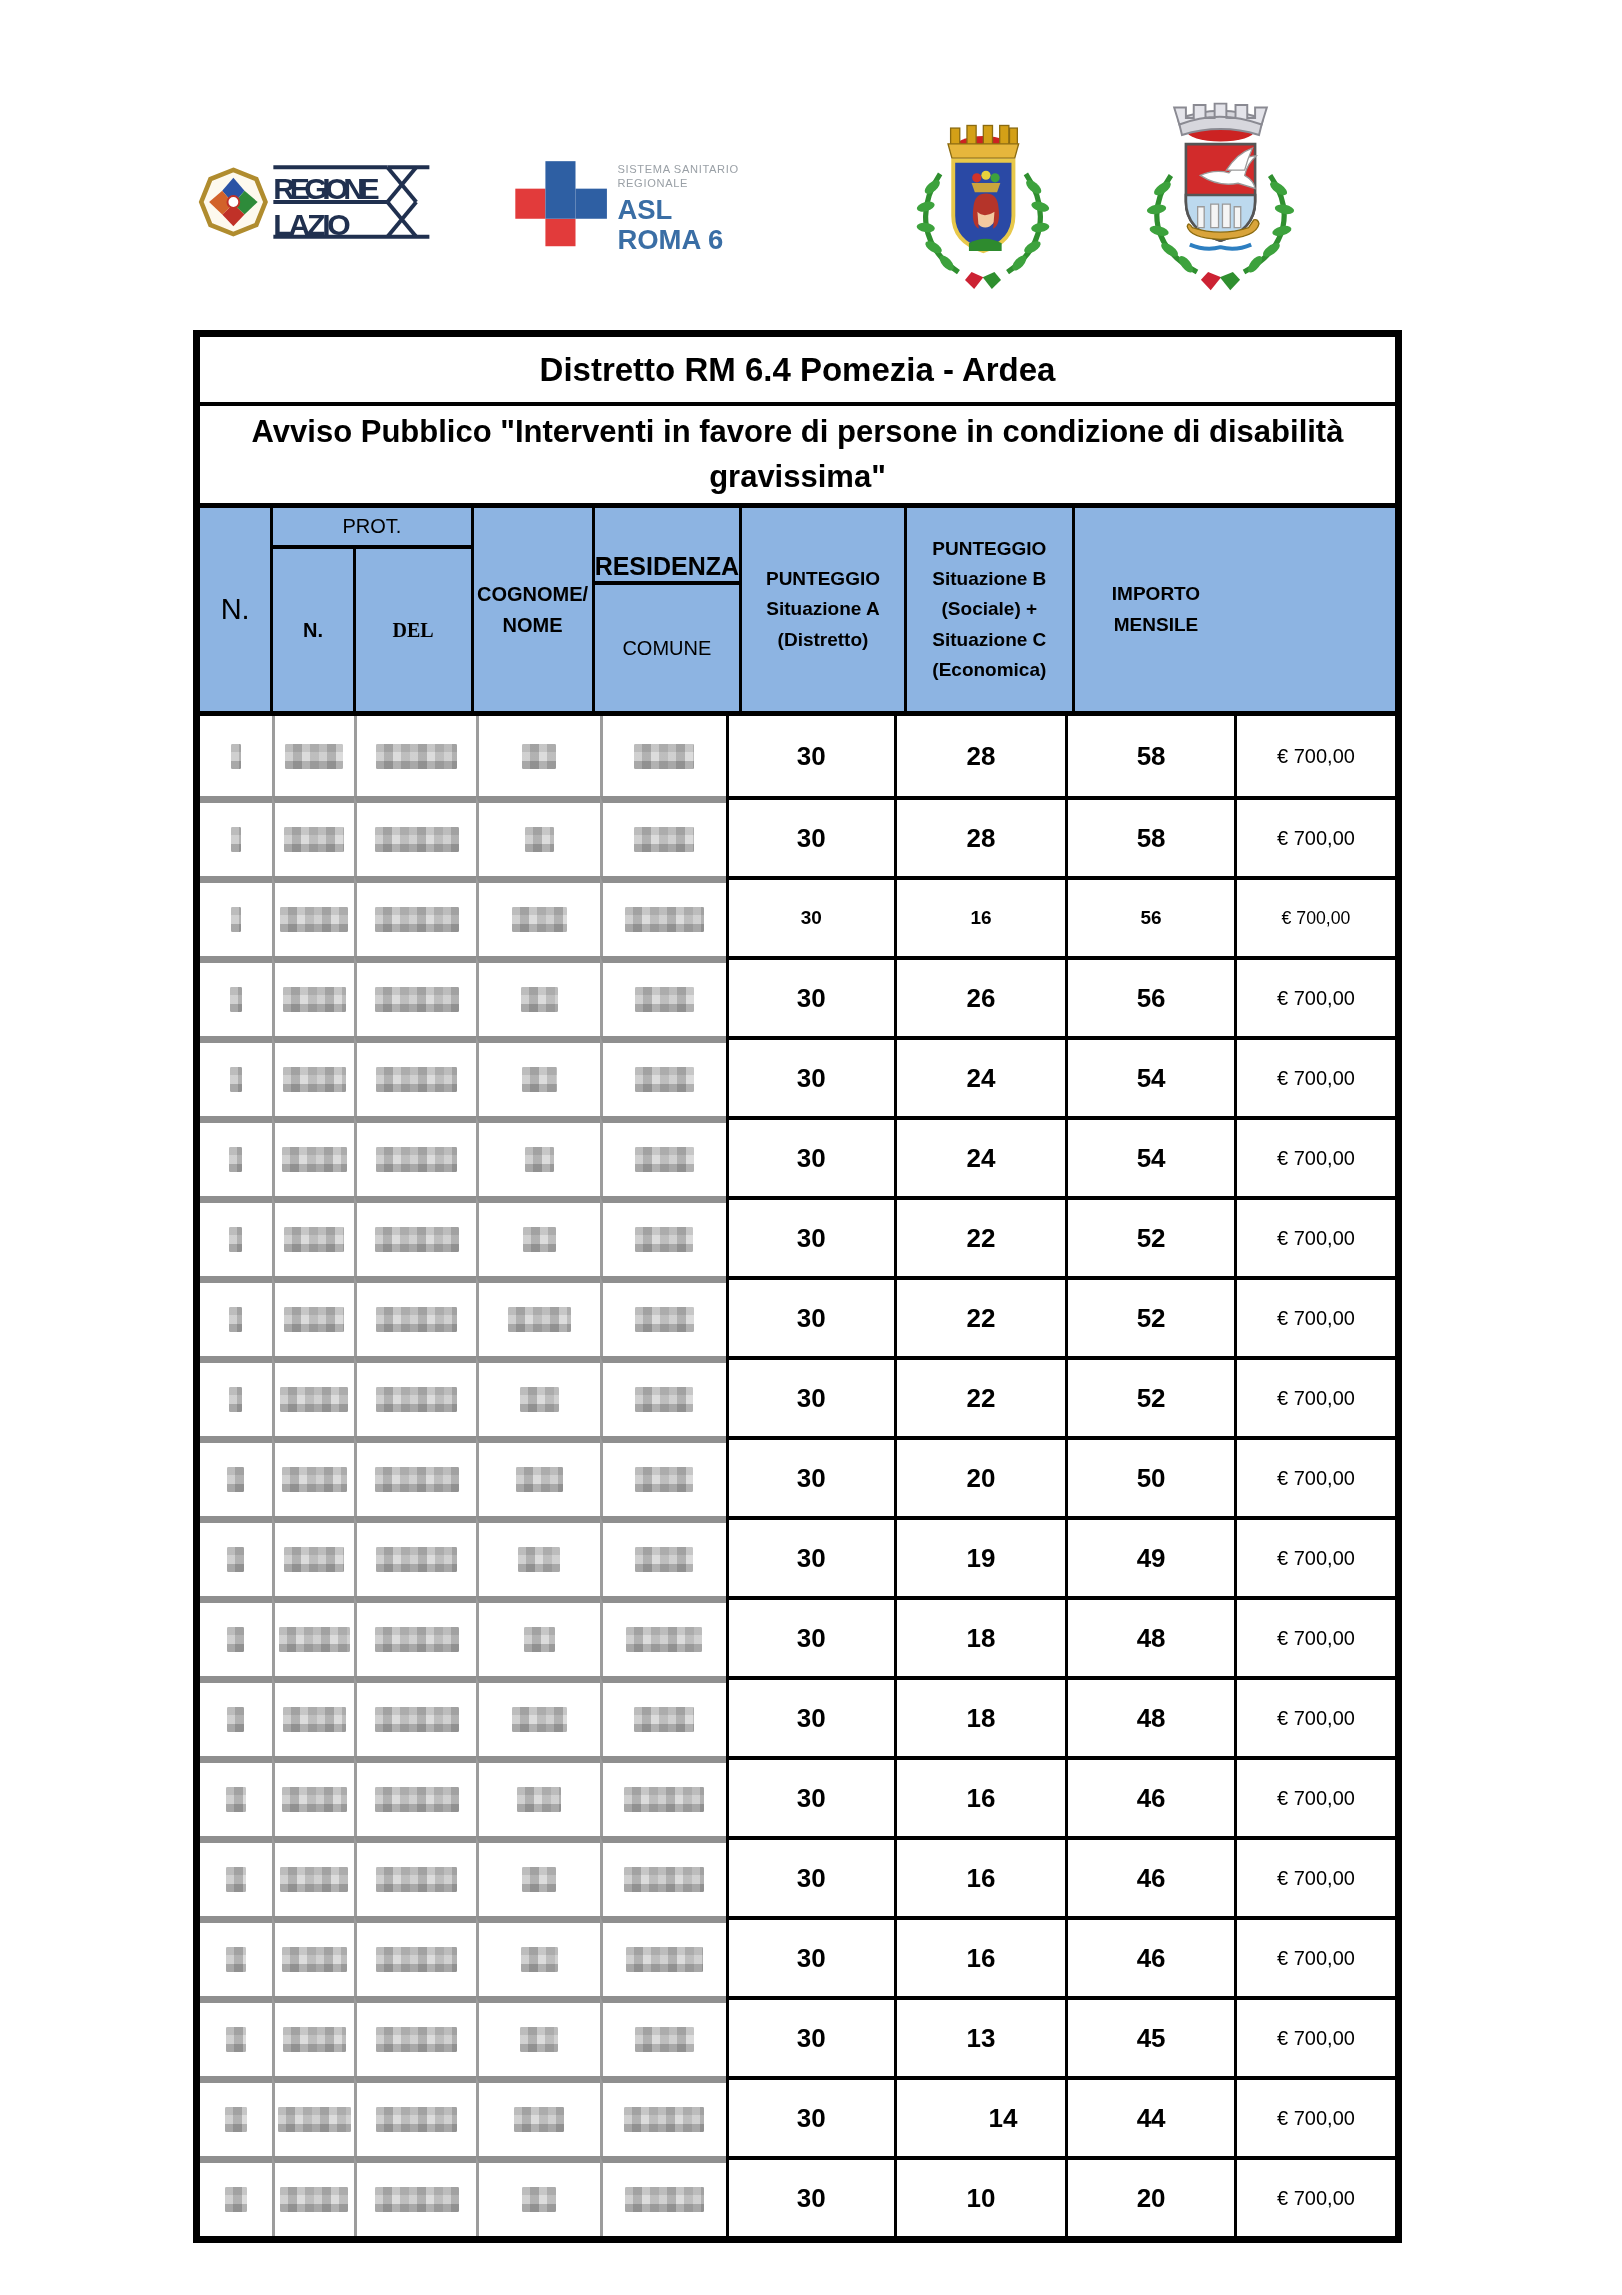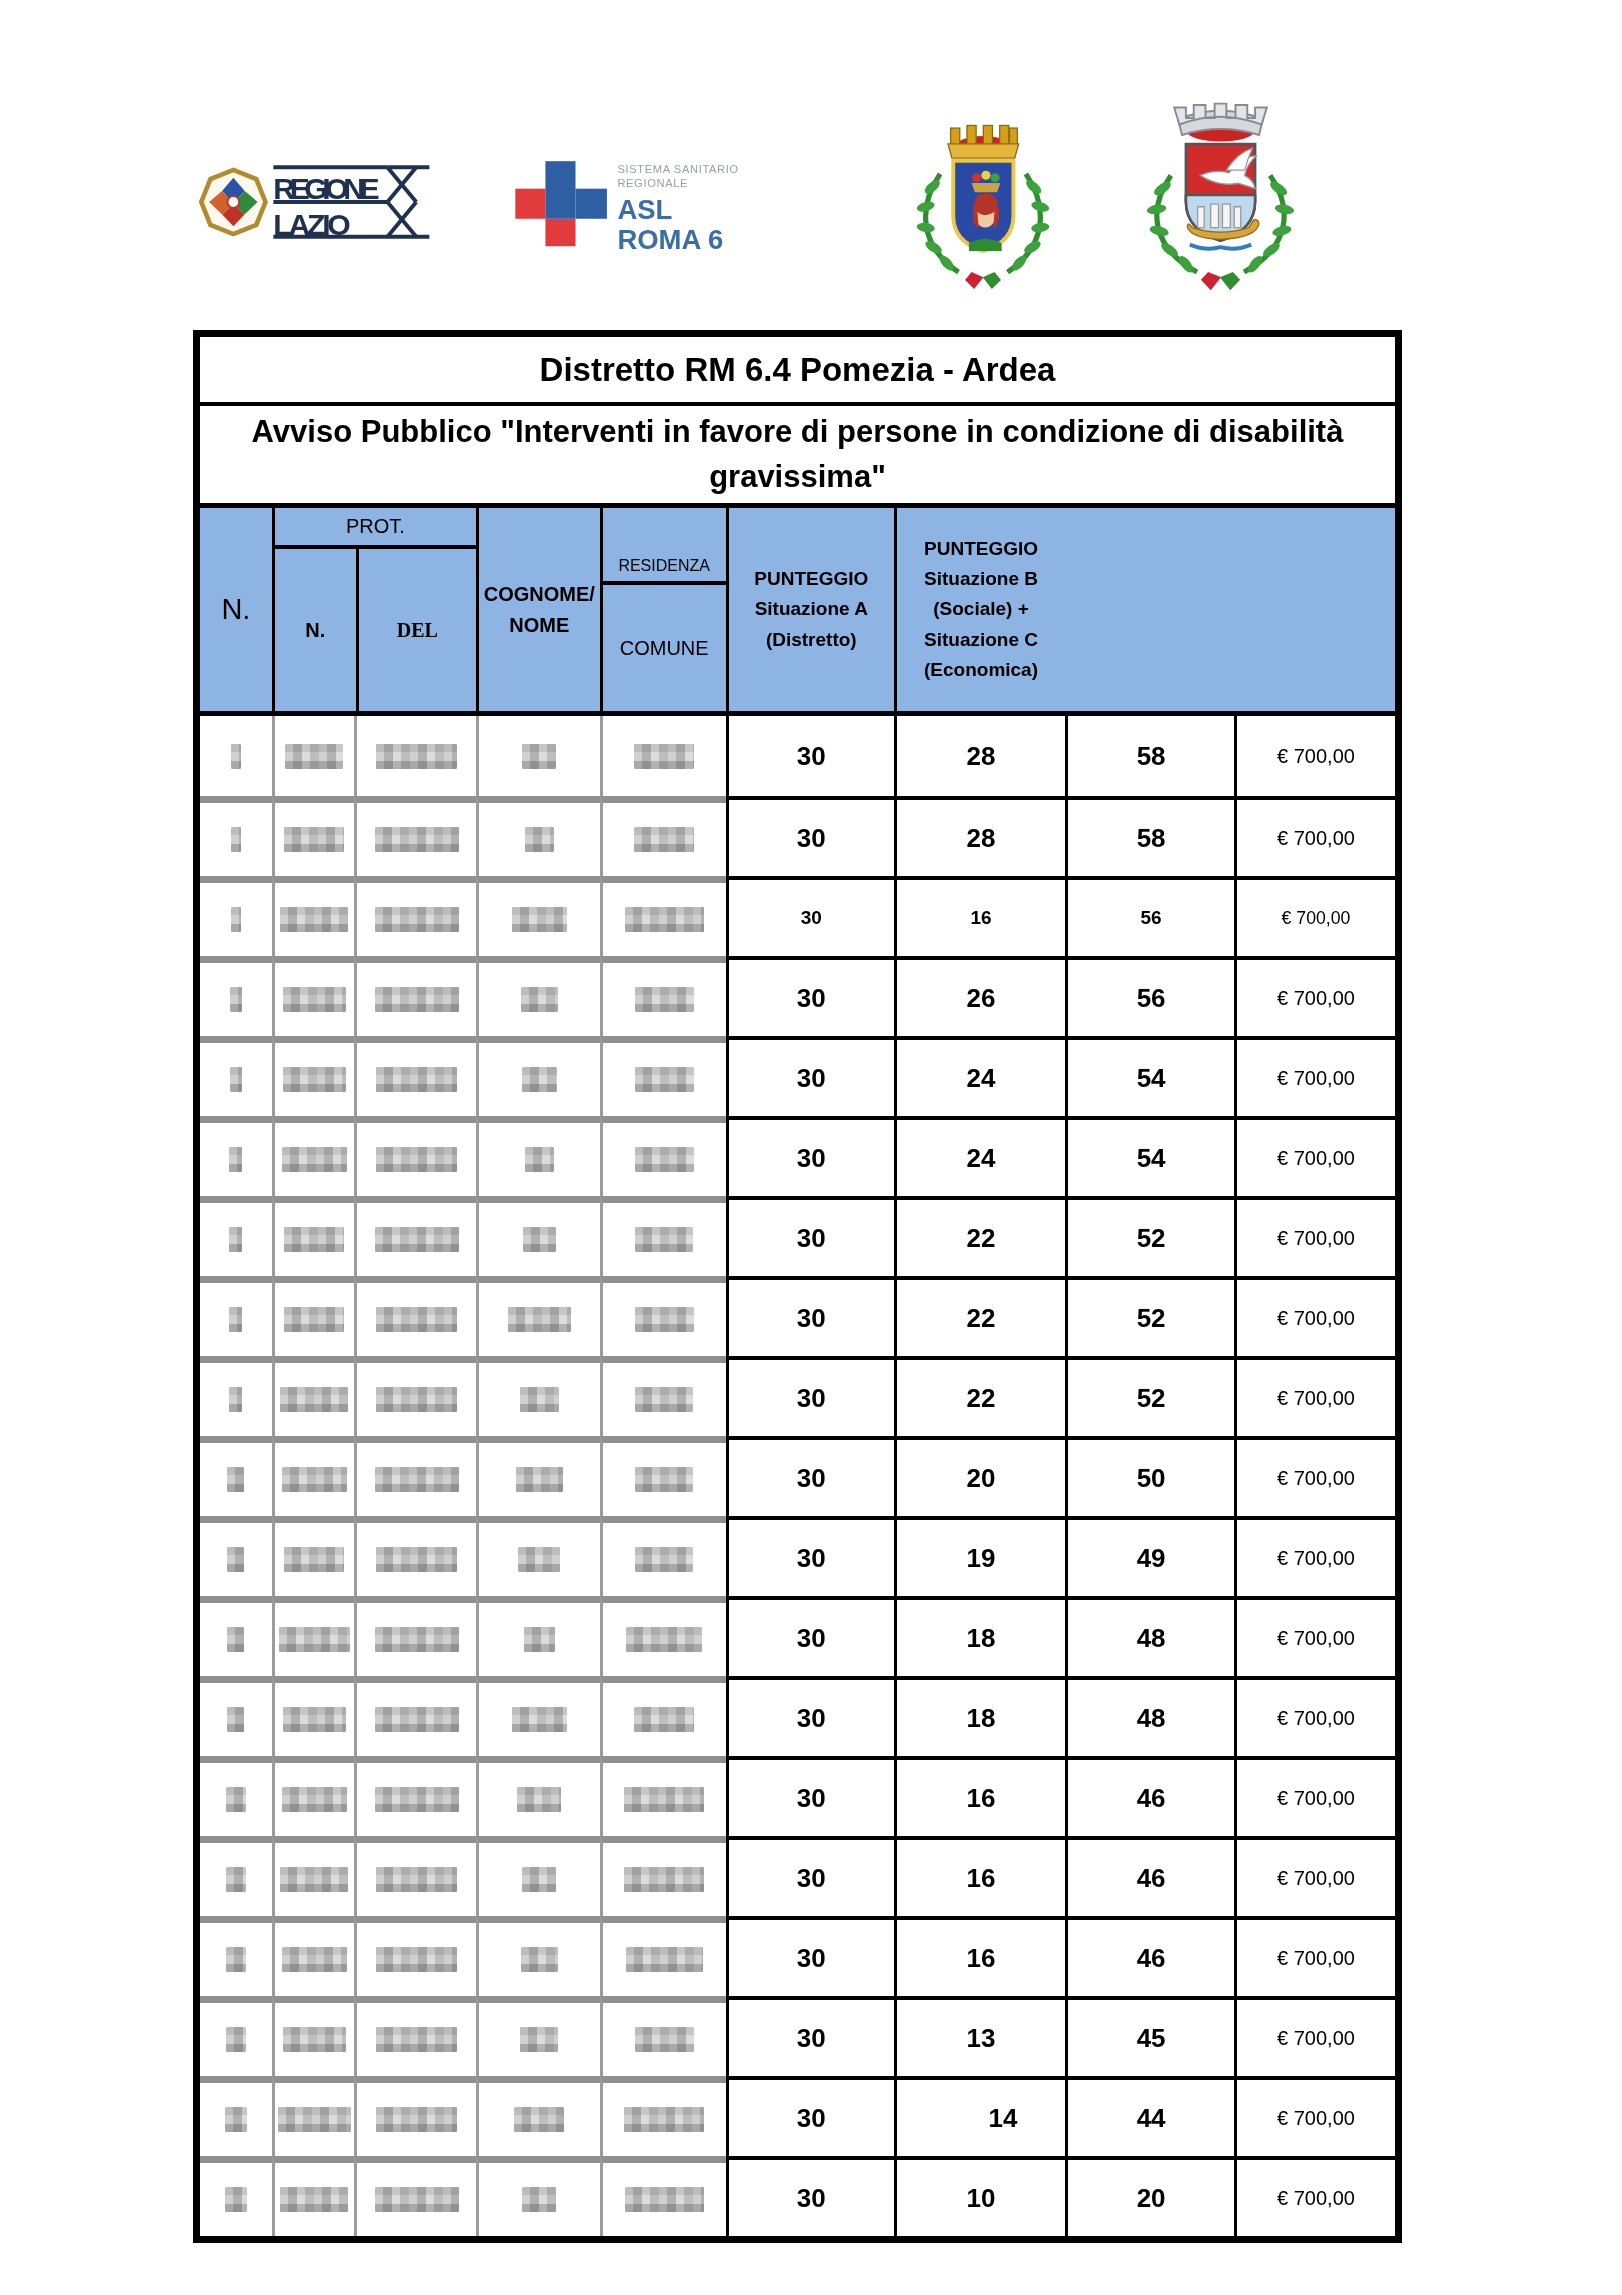--- a/index.html
+++ b/index.html
@@ -31,21 +31,21 @@
   .h-prot{height:41px;display:flex;align-items:center;justify-content:center;
           font-size:20px;font-weight:400;border-bottom:4.6px solid #000;box-sizing:border-box;}
   .h-protsub{flex:1;display:grid;grid-template-columns:127fr 189fr;}
   .h-protsub>div{display:flex;align-items:center;justify-content:center;font-size:20px;font-weight:bold;box-sizing:border-box;}
   .h-protsub>div:last-child{border-left:3.3px solid #000;font-family:Liberation Serif, serif;}
   .h-cognome{display:flex;flex-direction:column;align-items:center;justify-content:center;
              font-size:20px;font-weight:bold;line-height:1.55;}
   .h-resgrp{display:flex;flex-direction:column;}
   .h-res-spacer{height:43px;}
   .h-residenza{height:34px;display:flex;align-items:center;justify-content:center;
-               font-size:16px;font-weight:normal;border-bottom:4.6px solid #000;box-sizing:border-box;}
+               font-size:25px;font-weight:bold;border-bottom:4.6px solid #000;box-sizing:border-box;}
   .h-comune{flex:1;display:flex;align-items:center;justify-content:center;font-size:20px;font-weight:400;}
   .h-multi{display:flex;flex-direction:column;align-items:center;justify-content:center;
            font-size:19px;font-weight:bold;line-height:1.6;text-align:center;}
   .h-tot{display:flex;align-items:center;justify-content:center;font-size:20px;font-weight:bold;}
 
   
   .row{display:grid;grid-template-columns:111fr 127fr 189fr 191fr 195fr 260fr 265fr 261fr 249fr;
        height:80px;background:#fff;}
   .row>div{box-sizing:border-box;display:flex;align-items:center;justify-content:center;}
   .row>div.bz{border-left:3.9px solid #9c9c9c;}
@@ -231,20 +231,24 @@
         <span>Situazione A</span>
         <span>(Distretto)</span>
       </div>
       <div class="h-multi">
         <span>PUNTEGGIO</span>
         <span>Situazione B</span>
         <span>(Sociale) +</span>
         <span>Situazione C</span>
         <span>(Economica)</span>
       </div>
+      <div class="h-multi">
+        <span>IMPORTO</span>
+        <span>MENSILE</span>
+      </div>
     </div>
 
     <div id="tbody">
         <div class="row">
     <div class="bz1">
             <div class="redact" style="width: 10.5px;"></div>
           </div>
     <div class="bz">
             <div class="redact" style="width: 58px;"></div>
           </div>

